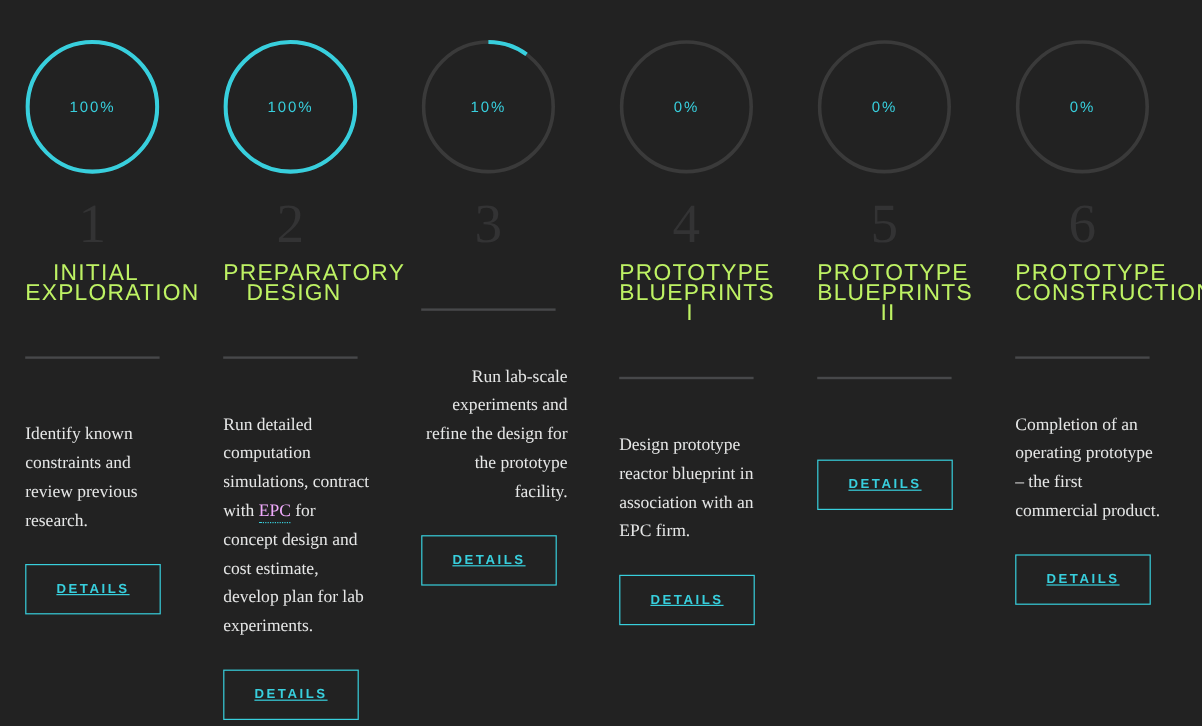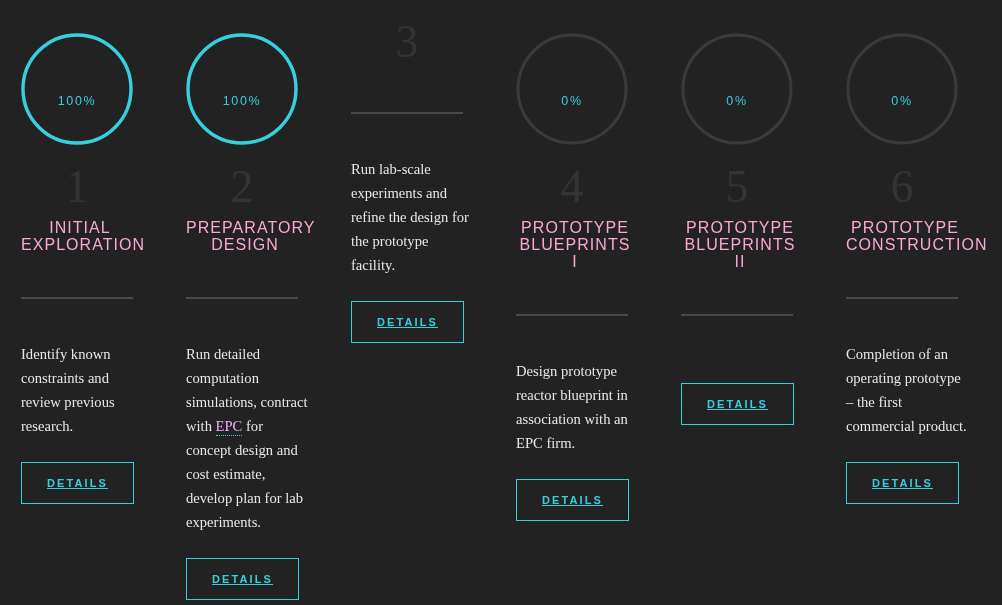--- a/index.html
+++ b/index.html
@@ -49,21 +49,21 @@
     stroke-width: 3;
   }
   .ring-value {
     fill: none;
     stroke: #38cfdd;
     stroke-width: 3.4;
     stroke-linecap: butt;
   }
   .ring-pct {
     position: absolute;
-    left: 0; top: 12px;
+    left: 0; top: 0;
     width: 112px; height: 112px;
     display: flex;
     align-items: center;
     justify-content: center;
     color: #38cfdd;
     font-size: 12.5px;
     letter-spacing: 1.6px;
     font-family: "Liberation Sans", sans-serif;
     font-weight: 400;
   }
@@ -80,22 +80,22 @@
     color: #333334;
     font-weight: 400;
     user-select: none;
   }
 
   
   .step-title {
     margin: 6px 0 0 21px;
     width: 118px;
     text-align: center;
-    color: #f9a8d4;
-    font-size: 16px;
+    color: #bef264;
+    font-size: 19px;
     line-height: 17px;
     letter-spacing: 1.05px;
     font-family: "Liberation Sans", sans-serif;
     font-weight: 400;
     text-transform: uppercase;
   }
 
   
   .divider {
     margin: 0 0 0 21px;
@@ -146,32 +146,38 @@
 <div class="roadmap" id="roadmap">
     <div class="step"><div class="ring-wrap">
         <svg viewBox="0 0 112 112">
           <circle class="ring-track" cx="56" cy="56" r="54"></circle>
           <circle class="ring-value" cx="56" cy="56" r="54" stroke-dasharray="339.29 0.00"></circle>
         </svg>
         <div class="ring-pct">100%</div>
       </div><div class="step-num">1</div><div class="step-title">
         <div>INITIAL</div>
         <div>EXPLORATION</div>
-      </div><div style="height: 44px;"></div><div class="divider"></div><div style="height: 43px;"></div><p class="step-desc" style="margin: 0px 0px 0px 21px; font-family: Liberation Serif, serif;"><span>Identify known constraints and review previous research.</span></p><div style="height: 24px;"></div><a class="details-btn" href="#">Details</a></div>
+      </div><div style="height: 44px;"></div><div class="divider"></div><div style="height: 43px;"></div><p class="step-desc" style="margin: 8px 0px 0px 21px; font-family: Liberation Serif, serif;"><span>Identify known constraints and review previous research.</span></p><div style="height: 24px;"></div><a class="details-btn" href="#">Details</a></div>
     <div class="step"><div class="ring-wrap">
         <svg viewBox="0 0 112 112">
           <circle class="ring-track" cx="56" cy="56" r="54"></circle>
           <circle class="ring-value" cx="56" cy="56" r="54" stroke-dasharray="339.29 0.00"></circle>
         </svg>
         <div class="ring-pct">100%</div>
       </div><div class="step-num">2</div><div class="step-title">
         <div>PREPARATORY</div>
         <div>DESIGN</div>
       </div><div style="height: 44px;"></div><div class="divider"></div><div style="height: 43px;"></div><p class="step-desc" style="margin: 0px 0px 0px 21px;"><span>Run detailed computation simulations, contract with </span><a class="epc-link" href="#">EPC</a><span> for concept design and cost estimate, develop plan for lab experiments.</span></p><div style="height: 24px;"></div><a class="details-btn" href="#">Details</a></div>
-    <div class="step"><div class="step-num">3</div><div style="height: 44px;"></div><div class="divider"></div><div style="height: 43px;"></div><p class="step-desc" style="margin: 0px 0px 0px 21px;"><span>Run lab-scale experiments and refine the design for the prototype facility.</span></p><div style="height: 24px;"></div><a class="details-btn" href="#">Details</a></div>
+    <div class="step"><div class="ring-wrap">
+        <svg viewBox="0 0 112 112">
+          <circle class="ring-track" cx="56" cy="56" r="54"></circle>
+          <circle class="ring-value" cx="56" cy="56" r="54" stroke-dasharray="33.93 305.36"></circle>
+        </svg>
+        <div class="ring-pct">10%</div>
+      </div><div class="step-num">3</div><div style="height: 44px;"></div><div class="divider"></div><div style="height: 43px;"></div><p class="step-desc" style="margin: 0px 0px 0px 21px; text-align: right;"><span>Run lab-scale experiments and refine the design for the prototype facility.</span></p><div style="height: 24px;"></div><a class="details-btn" href="#">Details</a></div>
     <div class="step"><div class="ring-wrap">
         <svg viewBox="0 0 112 112">
           <circle class="ring-track" cx="56" cy="56" r="54"></circle>
         </svg>
         <div class="ring-pct">0%</div>
       </div><div class="step-num">4</div><div class="step-title">
         <div>PROTOTYPE</div>
         <div>BLUEPRINTS I</div>
       </div><div style="height: 44px;"></div><div class="divider"></div><div style="height: 43px;"></div><p class="step-desc" style="margin: 0px 0px 0px 21px;"><span>Design prototype reactor blueprint in association with an EPC firm.</span></p><div style="height: 24px;"></div><a class="details-btn" href="#">Details</a></div>
     <div class="step"><div class="ring-wrap">

